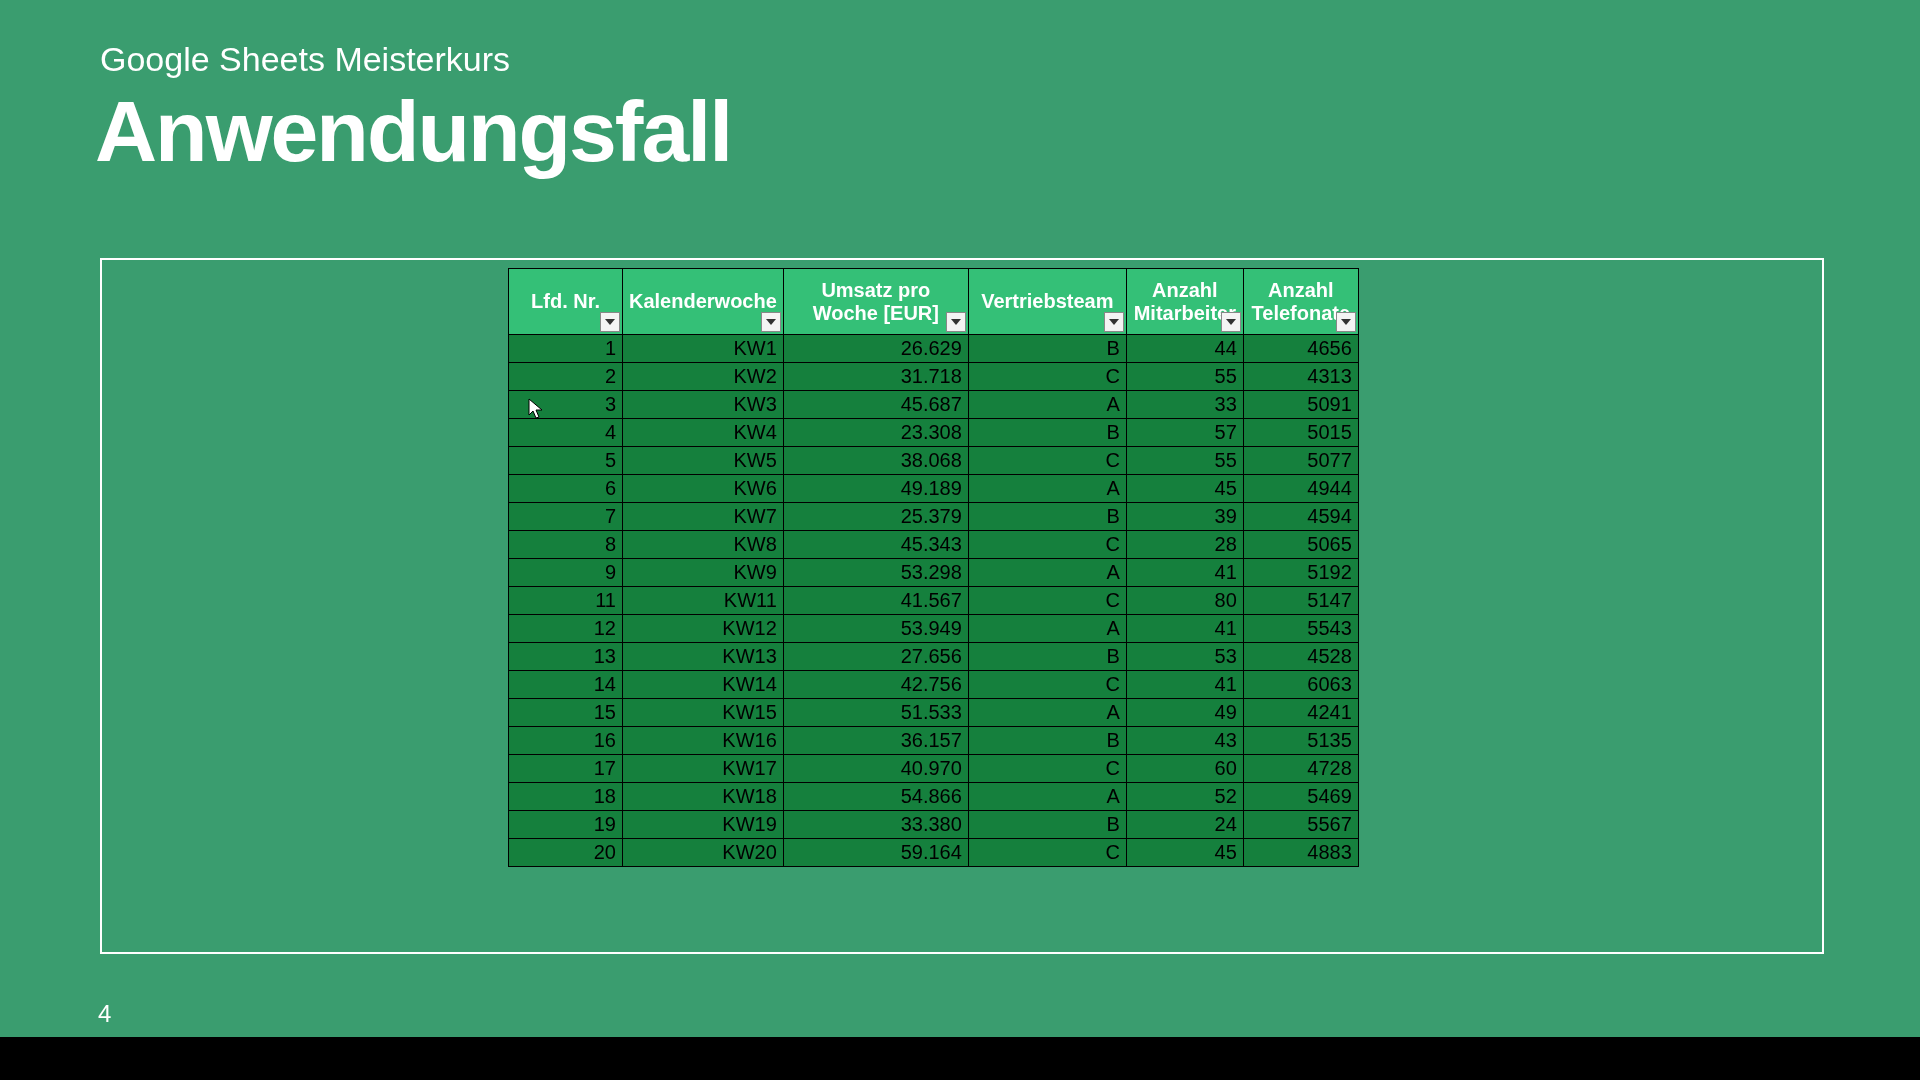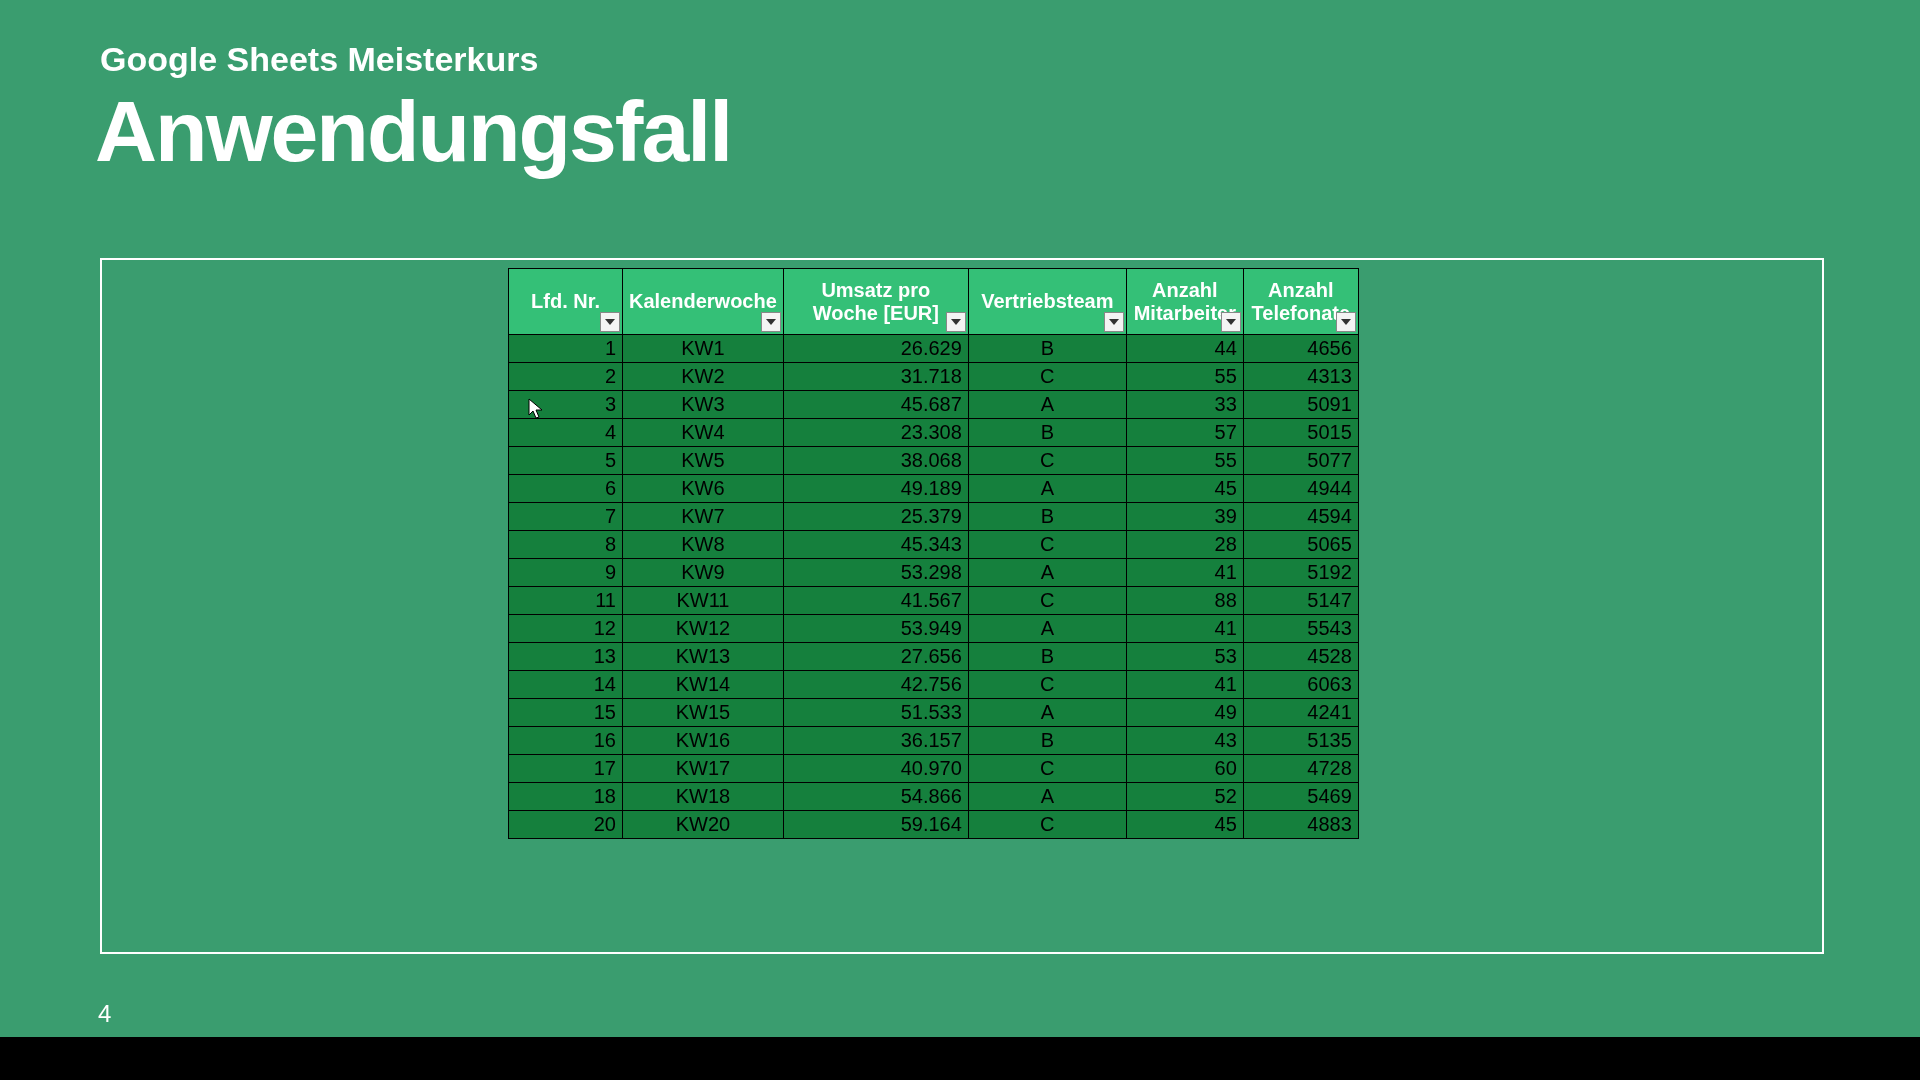--- a/index.html
+++ b/index.html
@@ -1,31 +1,31 @@
 <!DOCTYPE html>
 <html><head>
 <meta charset="utf-8">
 <style>
   html,body{margin:0;padding:0;width:1920px;height:1080px;background:#000;font-family:"Segoe UI",Arial,sans-serif;overflow:hidden}
   .slide{position:absolute;left:0;top:0;width:1920px;height:1037px;background:#3a9d6f}
-  .subtitle{position:absolute;left:100px;top:40px;color:#fff;font-size:34px;font-weight:700}
+  .subtitle{position:absolute;left:100px;top:40px;color:#fff;font-size:34px;font-weight:400}
   .title{position:absolute;left:95px;top:82px;color:#fff;font-size:86px;font-weight:700;letter-spacing:-2px}
   .frame{position:absolute;left:100px;top:258px;width:1720px;height:692px;border:2px solid #fff}
   .tbl-wrap{position:absolute;left:508px;top:268px}
   table{border-collapse:collapse;background:#15803d}
   th,td{border:1px solid #000;height:28px;font-size:20px;padding:0 6px;box-sizing:border-box}
   thead th{background:#34c077;color:#fff;font-weight:600;text-align:center;height:66px;vertical-align:middle;position:relative;line-height:1.15}
   .c0{width:114px}
   .c1{width:156px}
   .c2{width:185px}
   .c3{width:158px}
   .c4{width:117px}
   .c5{width:115px}
   td.num{text-align:right;padding-right:6px}
-  td.ctr{text-align:center}
+  td.ctr{text-align:right}
   .filter{position:absolute;right:2px;bottom:2px;width:18px;height:18px;background:#f4f4f4;border:1px solid #888;display:flex;align-items:center;justify-content:center;cursor:pointer}
   .filter::after{content:"";width:0;height:0;border-left:5px solid transparent;border-right:5px solid transparent;border-top:6px solid #333}
   .cursor{position:absolute;left:528px;top:398px;width:16px;height:22px;pointer-events:none}
   .cursor svg{width:16px;height:22px}
   .pagenum{position:absolute;left:98px;top:1000px;color:#fff;font-size:24px}
   .blackbar{position:absolute;left:0;top:1037px;width:1920px;height:43px;background:#000}
 </style>
 </head>
 <body>
 
@@ -135,21 +135,21 @@
             <td class="num">53.298</td>
             <td class="ctr">A</td>
             <td class="num">41</td>
             <td class="num">5192</td>
           </tr>
           <tr>
             <td class="num">11</td>
             <td class="ctr">KW11</td>
             <td class="num">41.567</td>
             <td class="ctr">C</td>
-            <td class="num">88</td>
+            <td class="num">80</td>
             <td class="num">5147</td>
           </tr>
           <tr>
             <td class="num">12</td>
             <td class="ctr">KW12</td>
             <td class="num">53.949</td>
             <td class="ctr">A</td>
             <td class="num">41</td>
             <td class="num">5543</td>
           </tr>
@@ -193,20 +193,28 @@
             <td class="num">60</td>
             <td class="num">4728</td>
           </tr>
           <tr>
             <td class="num">18</td>
             <td class="ctr">KW18</td>
             <td class="num">54.866</td>
             <td class="ctr">A</td>
             <td class="num">52</td>
             <td class="num">5469</td>
+          </tr>
+          <tr>
+            <td class="num">19</td>
+            <td class="ctr">KW19</td>
+            <td class="num">33.380</td>
+            <td class="ctr">B</td>
+            <td class="num">24</td>
+            <td class="num">5567</td>
           </tr>
           <tr>
             <td class="num">20</td>
             <td class="ctr">KW20</td>
             <td class="num">59.164</td>
             <td class="ctr">C</td>
             <td class="num">45</td>
             <td class="num">4883</td>
           </tr>
         </tbody>

